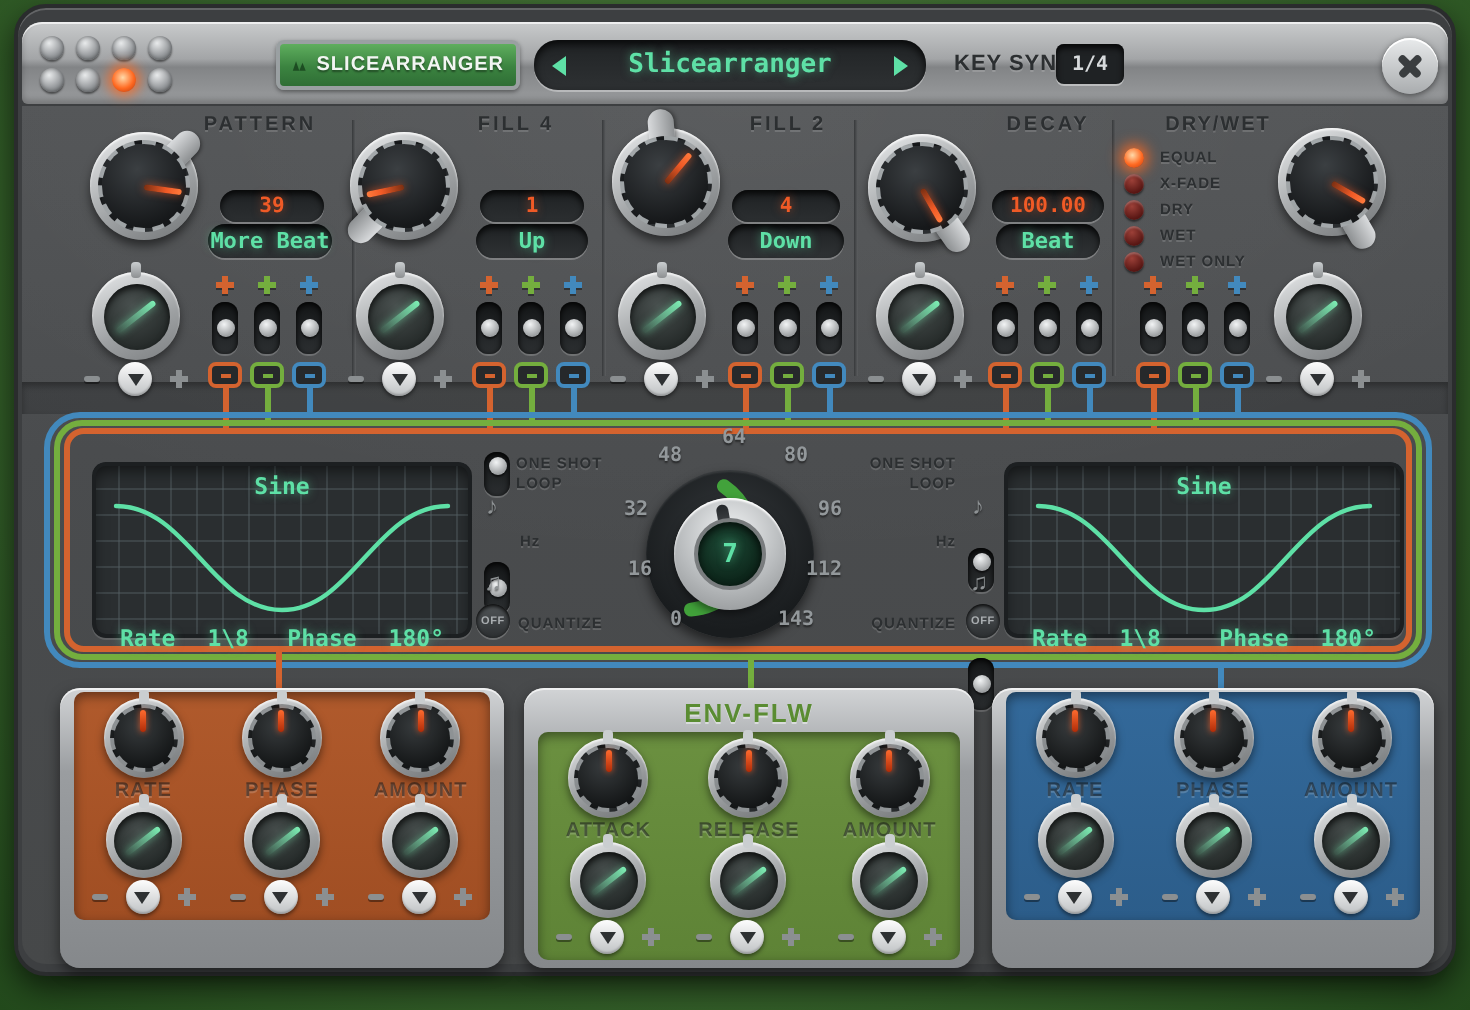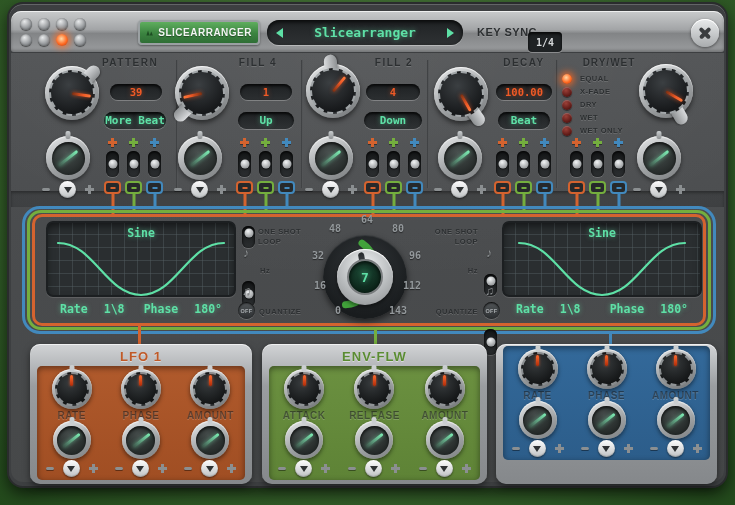--- a/index.html
+++ b/index.html
@@ -37,21 +37,21 @@
   .preset{left:267px;top:20px;width:196px;height:25px;border-radius:12px;
     background:linear-gradient(180deg,#202325,#2e3133);
     box-shadow:inset 0 2px 4px rgba(0,0,0,.8), 0 1px 0 rgba(255,255,255,.35);
     display:flex;align-items:center;justify-content:space-between;padding:0 9px;}
   .mint{color:#5ee0a6;font-family:"DejaVu Sans Mono",monospace;font-weight:bold;
     text-shadow:0 0 5px rgba(94,224,166,.55);}
   .tri{width:0;height:0;}
   .tri.l{border-top:5px solid transparent;border-bottom:5px solid transparent;border-right:7px solid #5ee0a6;}
   .tri.r{border-top:5px solid transparent;border-bottom:5px solid transparent;border-left:7px solid #5ee0a6;}
   .lbl{color:#2c2f31;font-weight:bold;text-shadow:0 1px 0 rgba(255,255,255,.15);}
-  .ksbox{left:528px;top:32px;width:34px;height:20px;border-radius:4px;background:#1f2224;
+  .ksbox{left:528px;top:22px;width:34px;height:20px;border-radius:4px;background:#1f2224;
     box-shadow:inset 0 2px 3px rgba(0,0,0,.8), 0 1px 0 rgba(255,255,255,.4);
     color:#d7dadc;font:bold 10px "DejaVu Sans Mono",monospace;display:flex;align-items:center;justify-content:center;}
   .closebtn{left:691px;top:19px;width:28px;height:28px;border-radius:50%;
     background:linear-gradient(180deg,#e9ebec,#a9acae);
     box-shadow:0 1px 3px rgba(0,0,0,.5), inset 0 1px 0 #fff;}
   .closebtn i{position:absolute;left:50%;top:50%;width:14px;height:3.5px;background:#3a3d3f;border-radius:2px;}
   .closebtn i:first-child{transform:translate(-50%,-50%) rotate(45deg);}
   .closebtn i:last-child{transform:translate(-50%,-50%) rotate(-45deg);}
   
   .bknob{width:54px;height:54px;border-radius:50%;display:flex;align-items:center;justify-content:center;
@@ -95,21 +95,21 @@
   .tribtn{width:17px;height:17px;border-radius:50%;position:relative;
     background:linear-gradient(180deg,#fdfdfd,#bfc2c4);
     box-shadow:0 1px 2px rgba(0,0,0,.55), inset 0 -1px 1px rgba(0,0,0,.2);}
   .tribtn::after{content:'';position:absolute;left:50%;top:6px;transform:translateX(-50%);
     border-left:4.5px solid transparent;border-right:4.5px solid transparent;border-top:6px solid #2e3133;}
   .sunit{position:absolute;width:56px;}
   
   .valbox{border-radius:8px;background:linear-gradient(180deg,#1e2123,#2c2f31);
     box-shadow:inset 0 2px 3px rgba(0,0,0,.8), 0 1px 0 rgba(255,255,255,.25);
     color:#f05a26;font:bold 10.5px "DejaVu Sans Mono",monospace;text-shadow:0 0 5px rgba(240,90,38,.5);
-    display:flex;align-items:center;justify-content:center;}
+    display:flex;align-items:center;justify-content:center;margin-top:11px;}
   .modebtn{border-radius:9px;background:linear-gradient(180deg,#1e2123,#2f3234);
     box-shadow:inset 0 2px 3px rgba(0,0,0,.8), 0 1px 0 rgba(255,255,255,.25);
     font-size:11px;display:flex;align-items:center;justify-content:center;
     font-family:"DejaVu Sans Mono",monospace;font-weight:bold;}
   .sectitle{font-size:10px;letter-spacing:1.5px;text-align:center;}
   .sep{width:2px;background:linear-gradient(90deg,#37393b,#5c5e60);}
   
   .tgroup{position:absolute;display:flex;gap:8px;}
   .tcol{display:flex;flex-direction:column;align-items:center;gap:4px;width:13px;}
   .c-or{--c:#d4632f;} .c-gr{--c:#74ae3e;} .c-bl{--c:#4289bd;}
@@ -134,21 +134,21 @@
   .ledrow{position:absolute;display:flex;align-items:center;gap:8px;height:11px;left:562px;}
   .led{width:10px;height:10px;border-radius:50%;
     background:radial-gradient(circle at 40% 32%, #9c4038, #571613 70%);
     box-shadow:inset 0 1px 1px rgba(255,255,255,.25), 0 1px 1px rgba(0,0,0,.5);}
   .led.lit{background:radial-gradient(circle at 42% 36%, #ffd9a8, #ff6a22 55%, #c03a0e);
     box-shadow:0 0 7px 2px rgba(255,106,34,.85);}
   .ledrow span{font-size:7.5px;letter-spacing:.5px;}
   
   .bus{border-style:solid;border-width:3px;background:transparent;}
   
-  .screen{top:221px;height:76px;border-radius:7px;background-color:#2a2e30;
+  .screen{top:231px;height:88px;border-radius:7px;background-color:#2a2e30;
     background-image:repeating-linear-gradient(to right, rgba(84,95,99,.45) 0 1px, transparent 1px 13px),
                      repeating-linear-gradient(to bottom, rgba(84,95,99,.45) 0 1px, transparent 1px 13px);
     box-shadow:inset 0 0 0 2px #1c1f21, inset 0 4px 8px rgba(0,0,0,.6), 0 1px 0 rgba(255,255,255,.12);}
   .wavename{position:absolute;left:0;right:0;top:5px;text-align:center;font-size:11.5px;}
   .screenfoot{position:absolute;left:0;right:0;top:81px;display:flex;align-items:center;padding:0 14px;font-size:11.5px;}
   .screenfoot .sp{flex:1;}
   .screenfoot .gap{width:16px;}
   
   .midlbl{font-size:7.5px;letter-spacing:.5px;}
   .notei{color:#8e9294;font-size:12px;text-shadow:0 1px 1px rgba(0,0,0,.5);}
@@ -518,23 +518,20 @@
       <span class="gap"></span>
     <span>1\8</span>
     <span class="sp"></span>
     <span>Phase</span>
       <span class="gap"></span>
     <span>180°</span>
   </div>
 </div>
 
 <div class="abs panel" style="left:30px;width:222px">
-  <div class="phead">
-      <span style="color:#c05a28">LFO 1</span>
-    </div>
   <div class="pbody" style="background:linear-gradient(180deg,#b05a2c,#a04e23)">
     <div class="pknob">
         <div class="pface">
           <i class="pneedle"></i>
         </div>
       </div>
     <div class="pknob">
         <div class="pface">
           <i class="pneedle"></i>
         </div>

